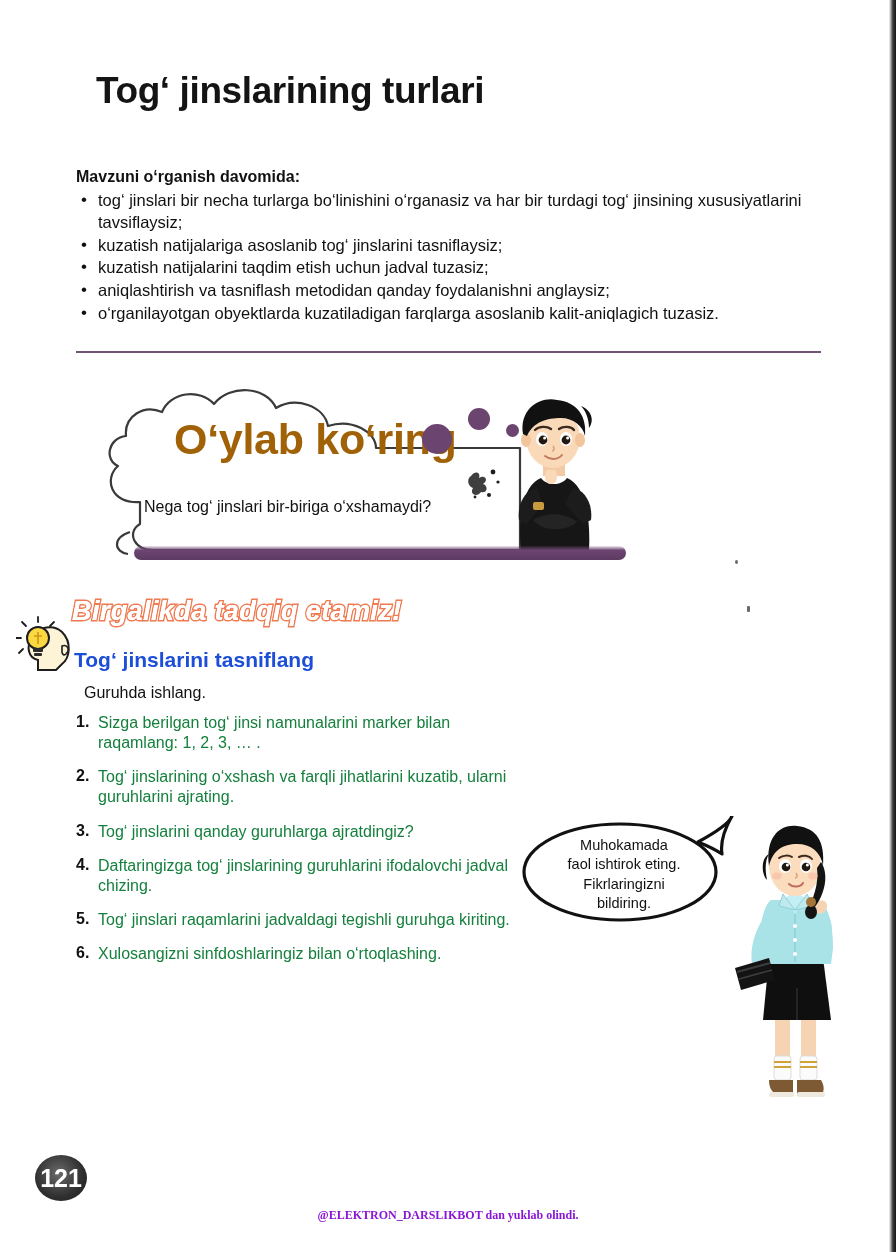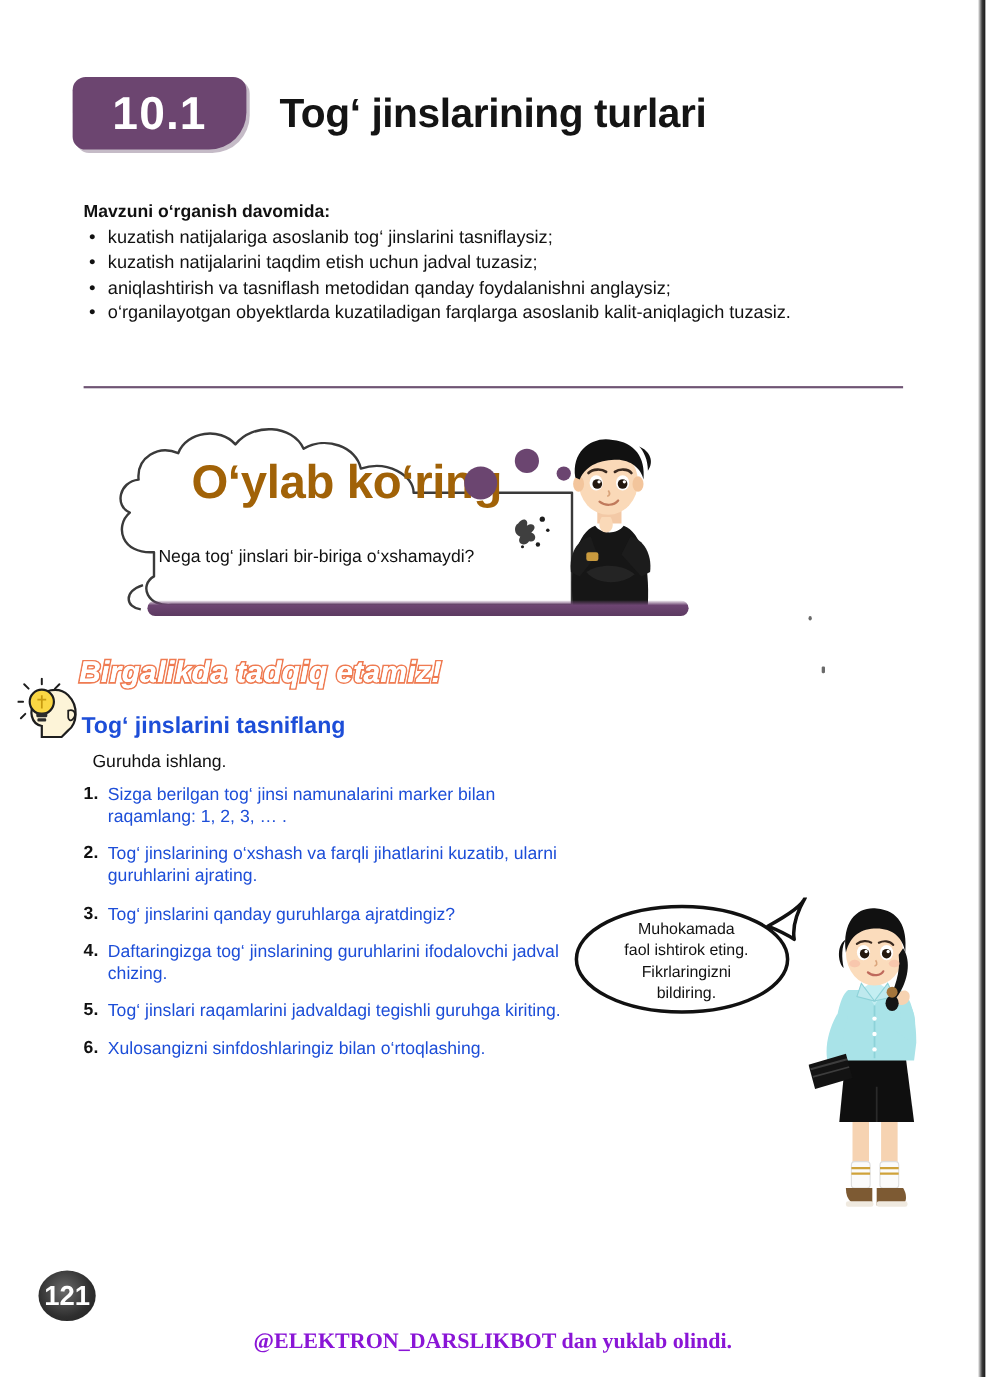--- a/index.html
+++ b/index.html
@@ -30,21 +30,21 @@
     letter-spacing: 1px;
     box-shadow: 3px 3px 0 rgba(90,60,95,0.35);
   }
   .hdr-title {
     margin-left: 30px;
     font-size: 37px; font-weight: bold; color: #141414;
     letter-spacing: -0.4px;
   }
 
   
-  .obj { position: absolute; left: 76px; top: 184px; width: 760px; }
+  .obj { position: absolute; left: 76px; top: 168px; width: 760px; }
   .obj-lead { font-size: 16px; font-weight: bold; color: #111; margin-bottom: 4px; }
   .obj ul { list-style: none; }
   .obj li {
     position: relative; padding-left: 22px;
     font-size: 16.5px; line-height: 1.32; color: #111; margin-bottom: 1px;
   }
   .obj li::before {
     content: "•"; position: absolute; left: 5px; top: -1px; font-size: 17px; color: #111;
   }
 
@@ -100,21 +100,21 @@
     position: absolute; left: 74px; top: 648px;
     font-size: 21px; font-weight: bold; color: #1d4ed8;
   }
   .sub-lead { position: absolute; left: 84px; top: 684px; font-size: 16px; color: #111; }
 
   .tasks { position: absolute; left: 76px; top: 713px; width: 450px; }
   .task { position: relative; padding-left: 22px; margin-bottom: 14px; }
   .task .num {
     position: absolute; left: 0; top: 0; font-size: 16px; font-weight: bold; color: #111;
   }
-  .task .txt { font-size: 16px; line-height: 1.26; color: #1d4ed8; text-align: center; }
+  .task .txt { font-size: 16px; line-height: 1.26; color: #15803d; text-align: center; }
 
   
   .speech { position: absolute; left: 516px; top: 816px; width: 218px; height: 110px; }
   .speech-text {
     position: absolute; left: 24px; top: 20px; width: 168px;
     text-align: center; font-size: 14.5px; line-height: 1.33; color: #111;
   }
 
   
   .girl { position: absolute; left: 735px; top: 818px; width: 120px; height: 290px; }
@@ -123,40 +123,40 @@
   .pagenum {
     position: absolute; left: 35px; top: 1155px;
     width: 52px; height: 46px; border-radius: 50%;
     background: radial-gradient(circle at 45% 40%, #6a6a6a 0%, #2f2f2f 60%, #1d1d1d 100%);
     color: #fff; font-size: 25px; font-weight: bold;
     display: flex; align-items: center; justify-content: center;
   }
   .footer {
     position: absolute; left: 0; top: 1208px; width: 896px; text-align: center;
     font-family: "Liberation Serif", serif;
-    font-size: 20px; font-weight: bold; color: #8a15d6;
+    font-size: 12px; font-weight: bold; color: #8a15d6;
   }
 </style>
 </head>
 <body>
 
 <div class="page">
 
   <div class="scan-edge"></div>
   <div class="scan-speck" style="left:735px;top:560px;width:3px;height:4px;"></div>
   <div class="scan-speck" style="left:747px;top:606px;width:3px;height:6px;border-radius:1px;"></div>
 
   <div class="hdr">
-    <div class="badge">10.1</div>
     <div class="hdr-title">Tog‘ jinslarining turlari</div>
   </div>
 
   <div class="obj">
     <div class="obj-lead">Mavzuni o‘rganish davomida:</div>
     <ul>
+      <li>tog‘ jinslari bir necha turlarga bo‘linishini o‘rganasiz va har bir turdagi tog‘ jinsining xususiyatlarini tavsiflaysiz;</li>
       <li>kuzatish natijalariga asoslanib tog‘ jinslarini tasniflaysiz;</li>
       <li>kuzatish natijalarini taqdim etish uchun jadval tuzasiz;</li>
       <li>aniqlashtirish va tasniflash metodidan qanday foydalanishni anglaysiz;</li>
       <li>o‘rganilayotgan obyektlarda kuzatiladigan farqlarga asoslanib kalit-aniqlagich tuzasiz.</li>
     </ul>
   </div>
 
   <div class="rule"></div>
 
   <div class="cloud-wrap">

